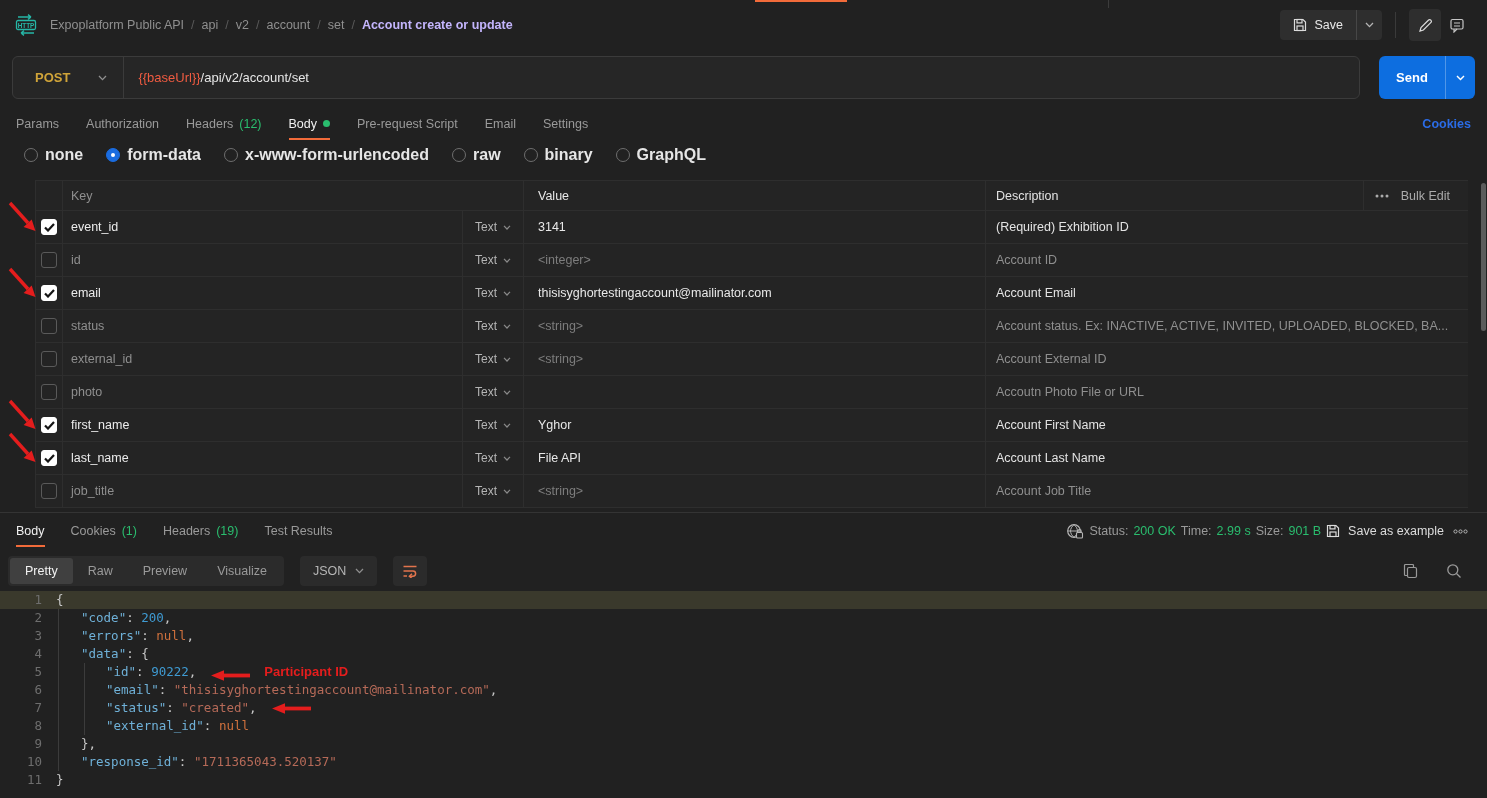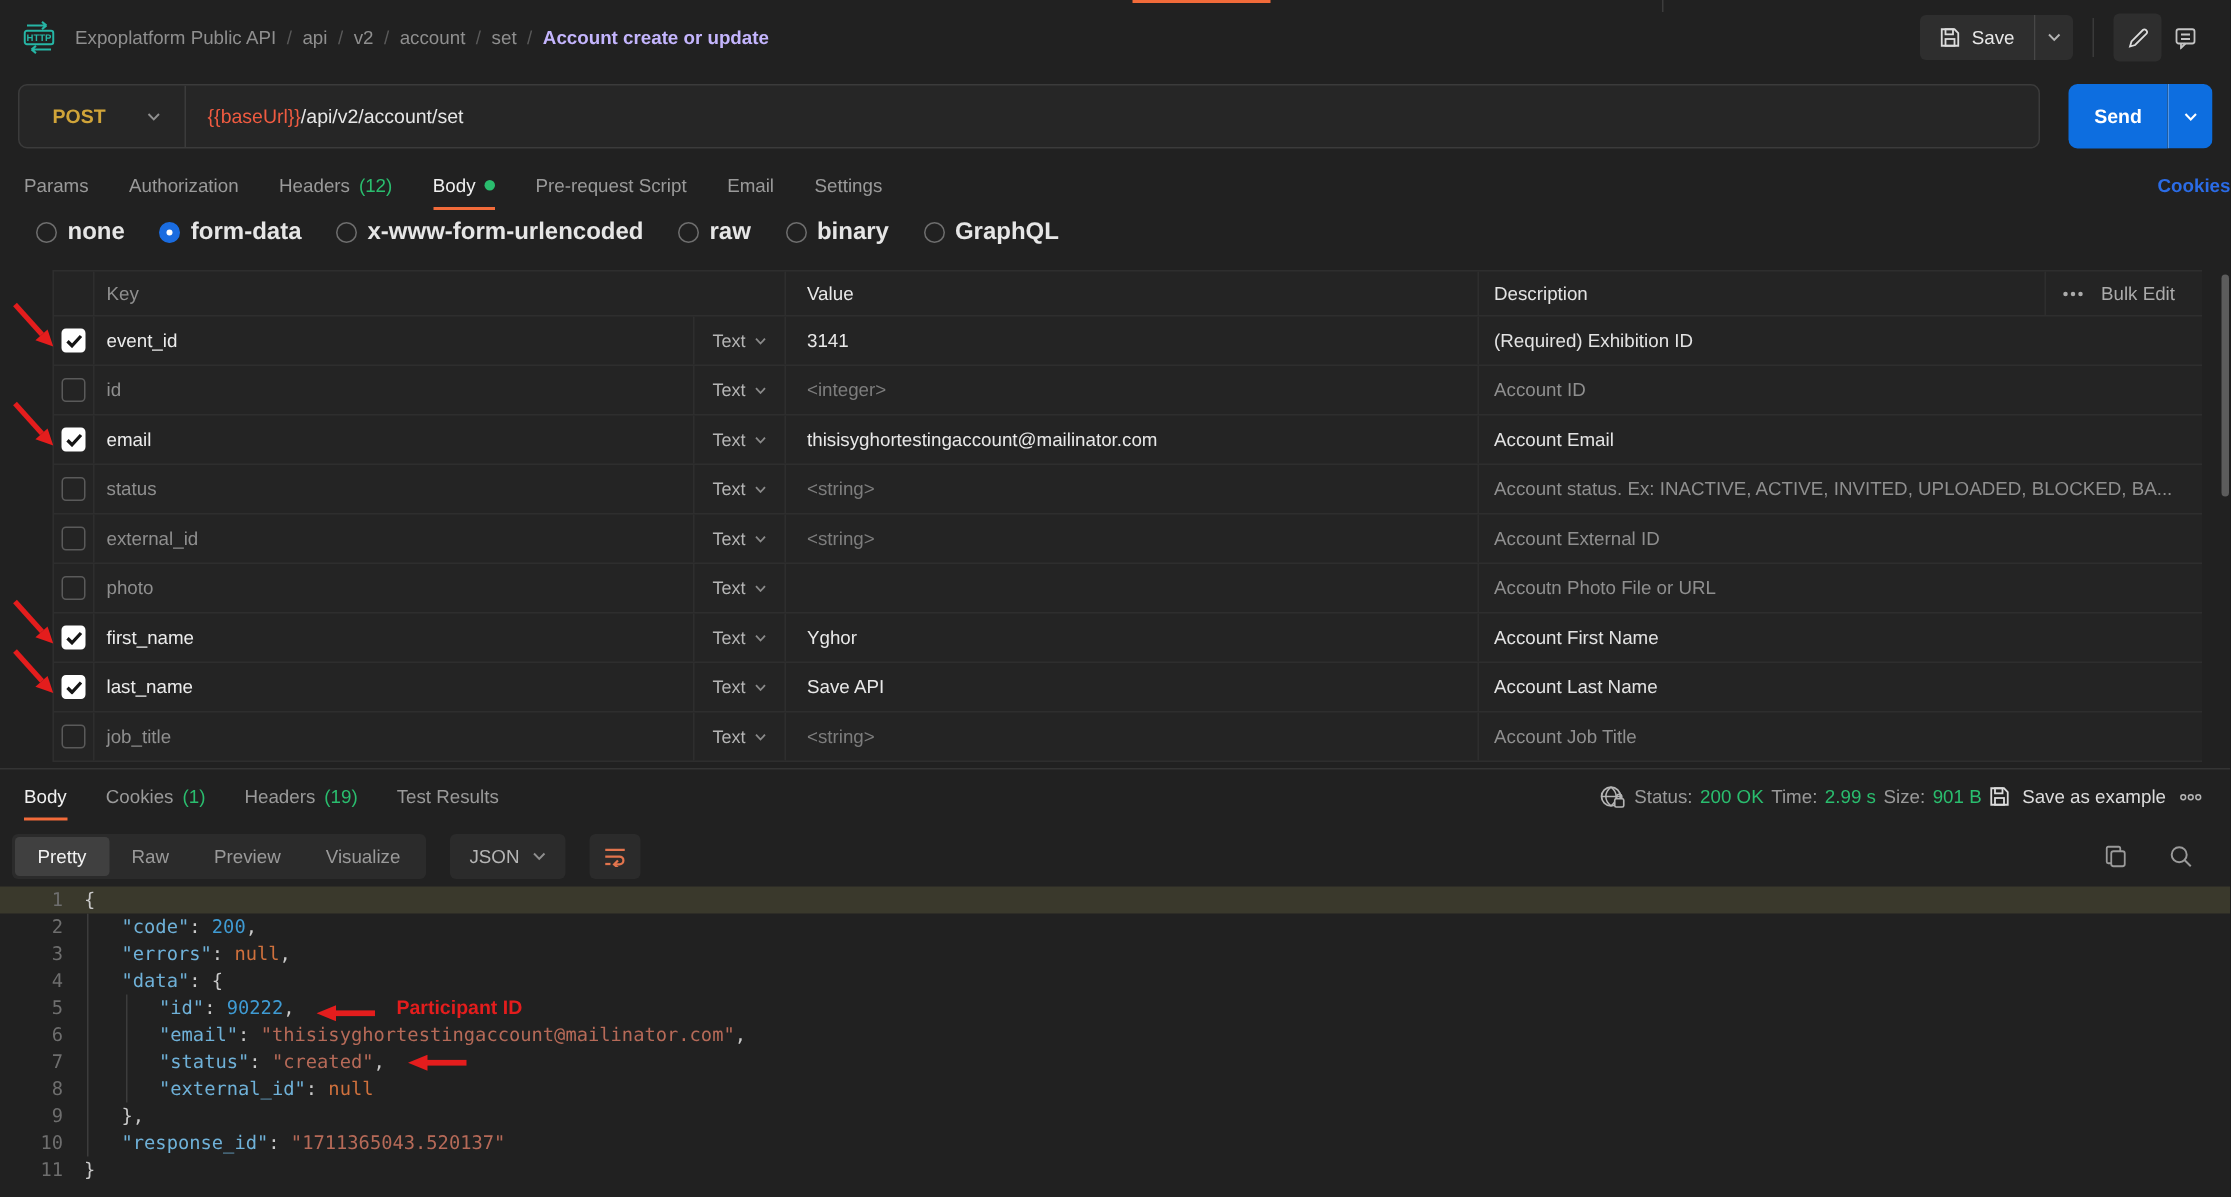--- a/index.html
+++ b/index.html
@@ -33,21 +33,21 @@
   .method { display:flex; align-items:center; gap:28px; height:100%; padding:0 16px 0 22px; background:none;
             border:none; border-right:1px solid #3b3b3b; color:#d0a439; font-weight:bold; font-size:13px; cursor:pointer; }
   .url-input { padding:0 14px; font-size:13px; color:#e6e6e6; white-space:nowrap; cursor:text; }
   .url-var { color:#ef5b41; }
   .send-group { display:flex; width:96px; flex:none; }
   .send { flex:1; background:#0d6ee0; border:none; border-radius:6px 0 0 6px; color:#fff; font-weight:bold; font-size:13px; cursor:pointer; }
   .send-caret { width:30px; background:#0d6ee0; border:none; border-left:1px solid rgba(255,255,255,.28);
                 border-radius:0 6px 6px 0; display:flex; align-items:center; justify-content:center; cursor:pointer; }
 
   
-  .tabsrow { position:absolute; top:107px; left:16px; right:0; height:33px; display:flex; align-items:center; gap:38px; }
+  .tabsrow { position:absolute; top:107px; left:16px; right:16px; height:33px; display:flex; align-items:center; gap:38px; }
   .rtab { position:relative; height:100%; display:flex; align-items:center; gap:6px; background:none; border:none;
           color:#9a9a9a; font-size:12.5px; cursor:pointer; }
   .rtab.active { color:#f0f0f0; }
   .rtab.active::after { content:""; position:absolute; left:0; right:0; bottom:0; height:2px; background:#f26b3a; }
   .count { color:#2abd6e; }
   .dot { width:7px; height:7px; border-radius:50%; background:#2abd6e; }
   .cookies { margin-left:auto; background:none; border:none; color:#2b6ce6; font-size:12.5px; font-weight:bold; cursor:pointer; }
 
   
   .radiorow { position:absolute; top:146px; left:24px; display:flex; align-items:center; gap:23px; }
@@ -406,21 +406,21 @@
               </svg>
             </span>
           </div>
           <div class="c-key">last_name</div>
           <div class="c-type">
             <span>Text</span>
             <svg width="8" height="5" viewBox="0 0 8 5">
               <path d="M1 .8 4 4 7 .8" stroke="#8a8a8a" stroke-width="1.2" fill="none"></path>
             </svg>
           </div>
-          <div class="c-val">Save API</div>
+          <div class="c-val">File API</div>
           <div class="c-desc">Account Last Name</div>
         </div>
         <div class="frow">
           <div class="c-check">
             <span class="cb"></span>
           </div>
           <div class="c-key">job_title</div>
           <div class="c-type">
             <span>Text</span>
             <svg width="8" height="5" viewBox="0 0 8 5">

